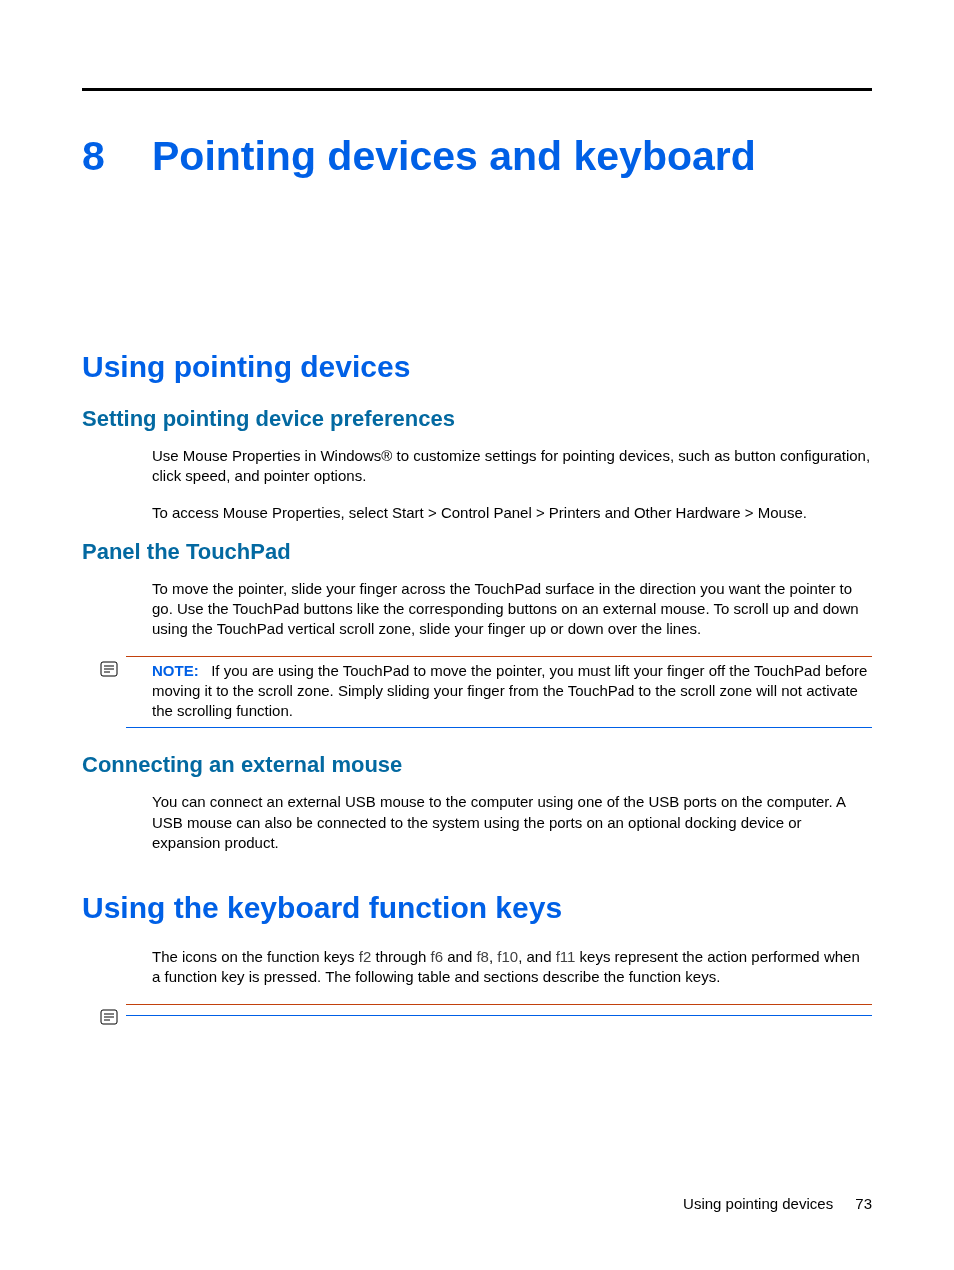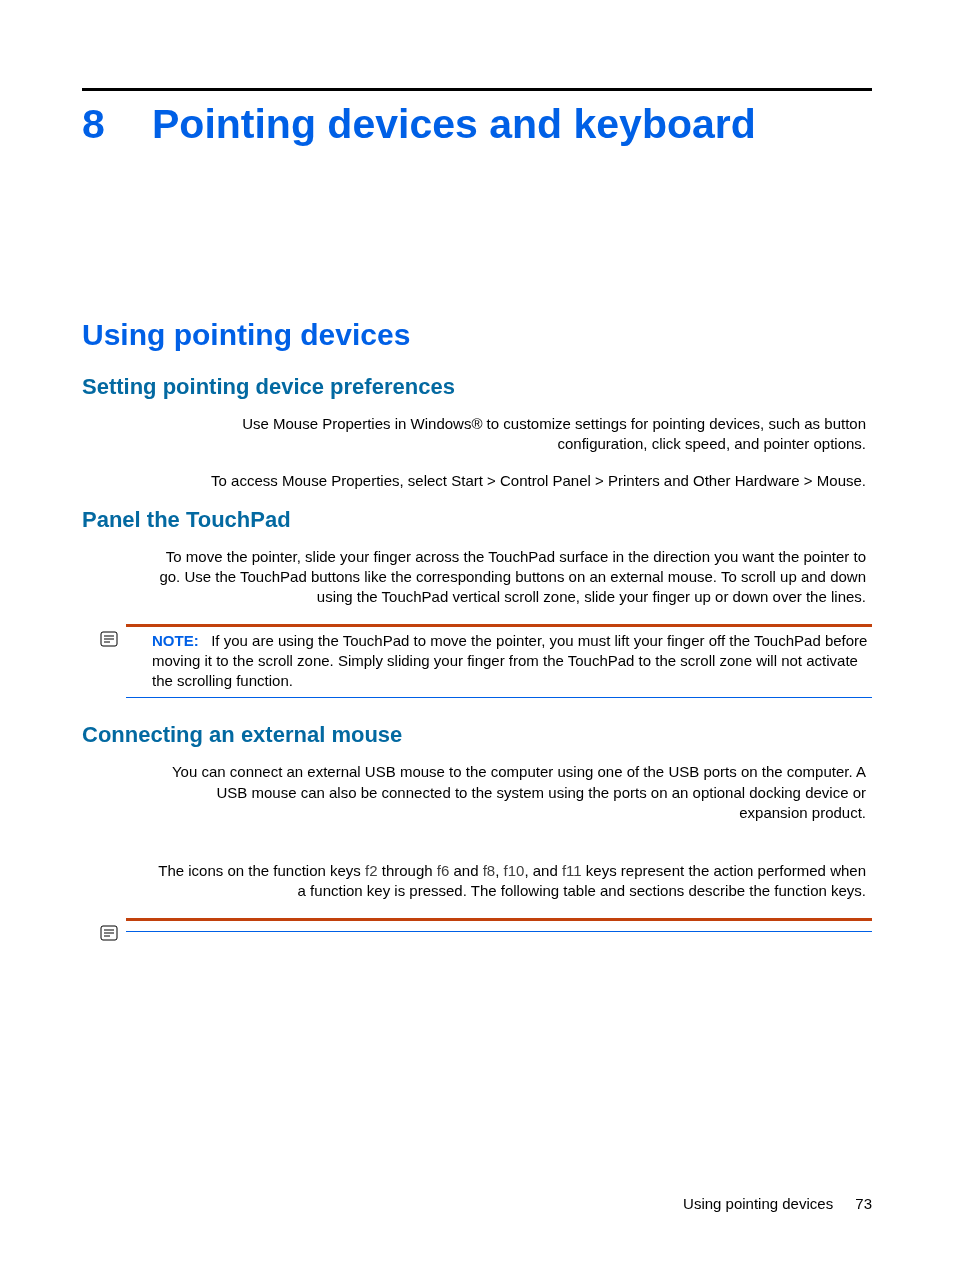--- a/index.html
+++ b/index.html
@@ -28,42 +28,43 @@
   .chapter-num {
     color: #0060e6;
     font-size: 41px;
     font-weight: bold;
     width: 70px;
   }
   .chapter-title {
     color: #0060e6;
     font-size: 41px;
     font-weight: bold;
+    margin-top: 32px;
   }
   .h1 {
     color: #0060e6;
     font-size: 30px;
     font-weight: bold;
     margin: 0 0 22px 0;
   }
   .h2 {
     color: #0369a1;
     font-size: 22px;
     font-weight: bold;
     margin: 0 0 14px 0;
   }
   .body-block {
     margin-left: 70px;
     font-size: 15px;
     line-height: 1.35;
   }
-  .para { margin: 0 6px 16px 0; text-align: right; }
+  .para { margin: 0 0 16px 0; }
   .note-box {
     margin-left: 44px;
-    border-top: 3px solid #c2410c;
+    border-top: 1px solid #c2410c;
     border-bottom: 1px solid #0060e6;
     padding: 4px 0 6px 0;
     margin-bottom: 24px;
     font-size: 15px;
     line-height: 1.35;
     position: relative;
   }
   .note-icon {
     position: absolute;
     left: -26px;
@@ -127,20 +128,21 @@
     </div>
   </div>
 
   <div class="h2">Connecting an external mouse</div>
   <div class="body-block">
     <p class="para">You can connect an external USB mouse to the computer using one of the USB ports on the computer. A USB mouse can also be connected to the system using the ports on an optional docking device or expansion product.</p>
   </div>
 
   <div class="section-gap"></div>
 
+  <div class="h1">Using the keyboard function keys</div>
   <div class="body-block">
     <p class="para">
       <span>The icons on the function keys </span><span class="fkey">f2</span><span> through </span><span class="fkey">f6</span><span> and </span><span class="fkey">f8</span><span>, </span><span class="fkey">f10</span><span>, and </span><span class="fkey">f11</span><span> keys represent the action performed when a function key is pressed. The following table and sections describe the function keys.</span>
     </p>
   </div>
   <div class="note-box">
     <svg class="note-icon" viewBox="0 0 18 16">
       <rect x="1" y="1" width="16" height="14" rx="2" fill="none" stroke="#000" stroke-width="1"></rect>
       <line x1="4" y1="5" x2="14" y2="5" stroke="#000" stroke-width="1"></line>
       <line x1="4" y1="8" x2="14" y2="8" stroke="#000" stroke-width="1"></line>

